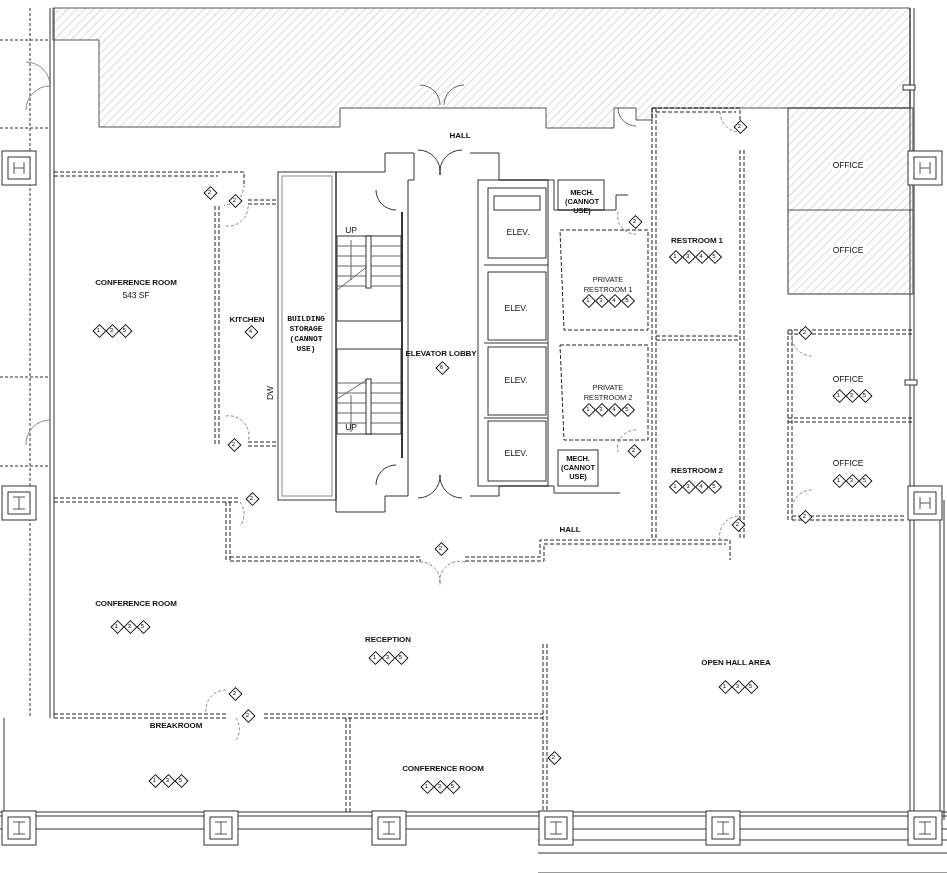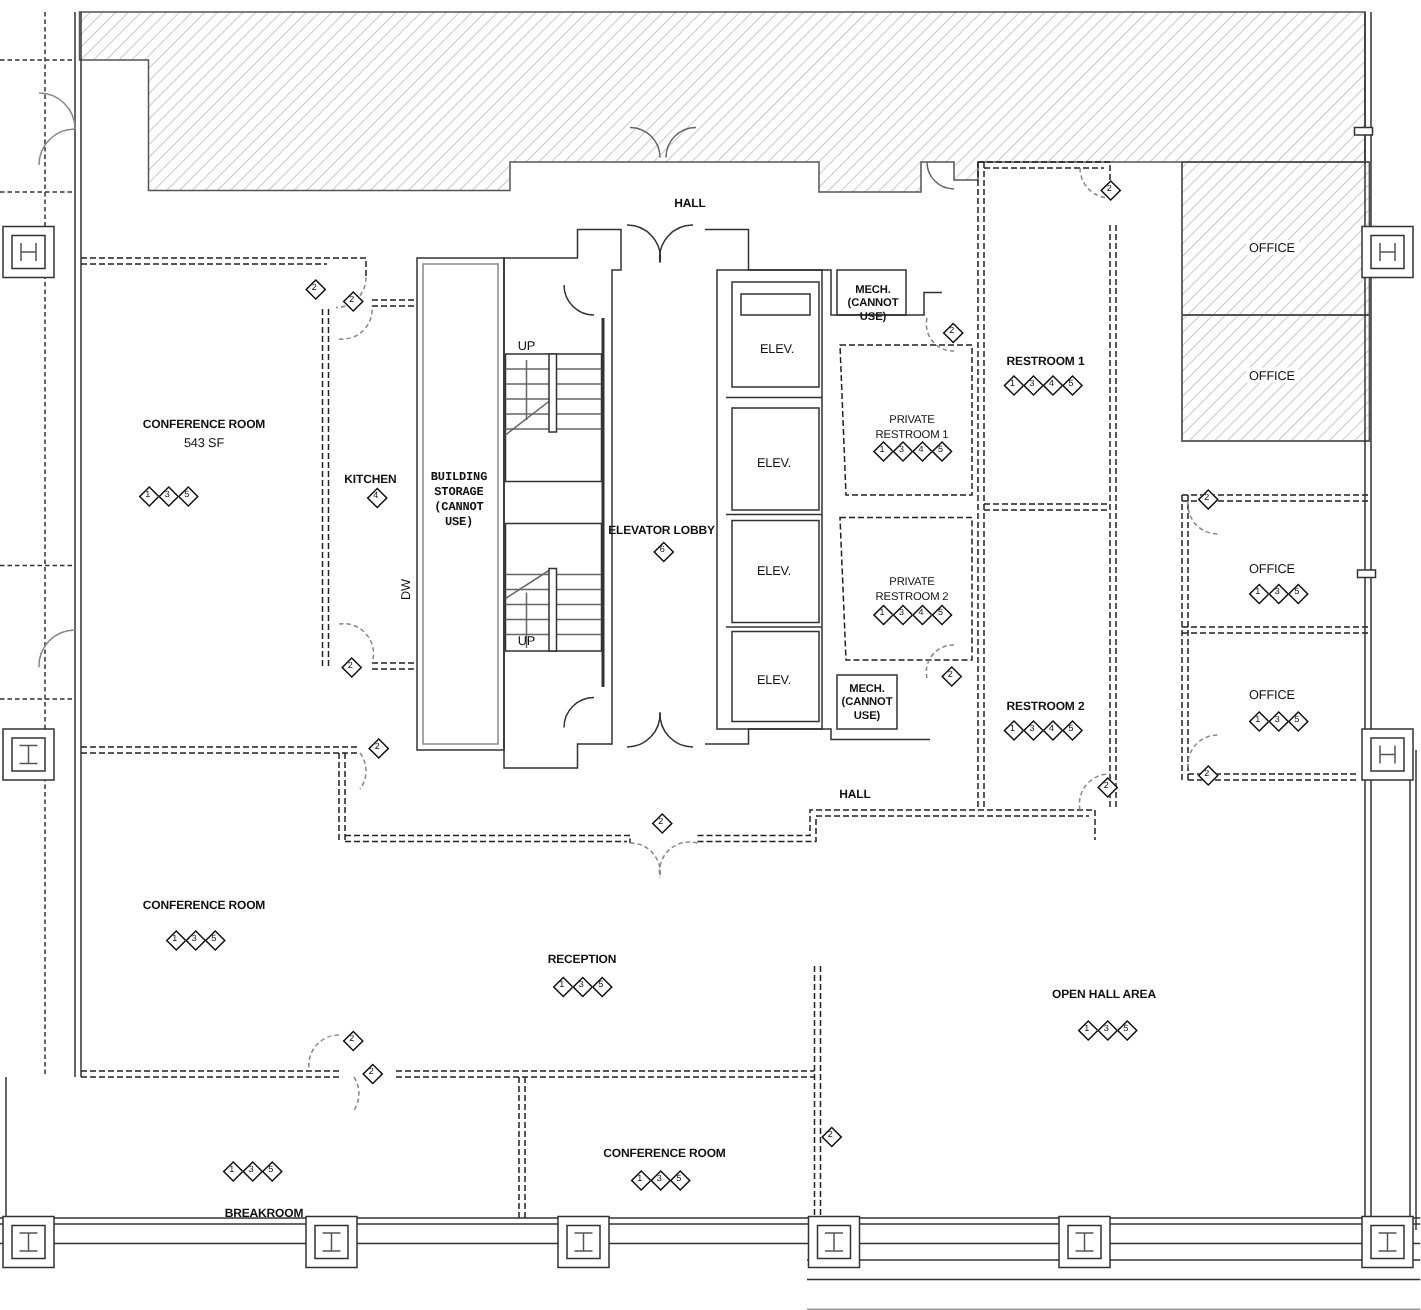--- a/index.html
+++ b/index.html
@@ -377,21 +377,21 @@
       <span>1</span>
     </div>
   <div class="tag">
       <span>3</span>
     </div>
   <div class="tag">
       <span>5</span>
     </div>
 </div>
 
-<div class="lbl" style="left:176px;top:804px;">BREAKROOM</div>
+<div class="lbl" style="left:176px;top:721px;">BREAKROOM</div>
 <div class="tags" style="left:168px;top:774px;">
   <div class="tag">
       <span>1</span>
     </div>
   <div class="tag">
       <span>3</span>
     </div>
   <div class="tag">
       <span>5</span>
     </div>

